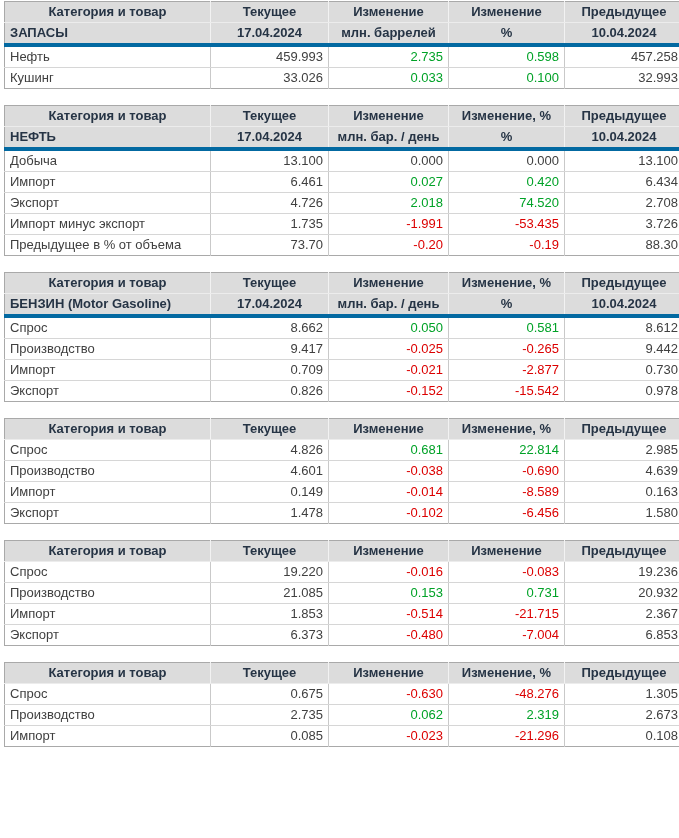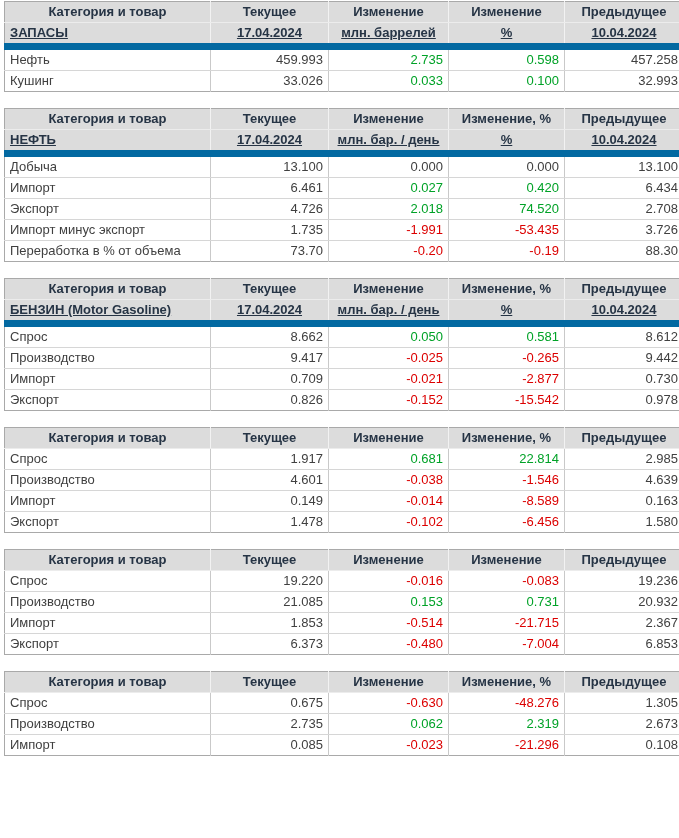--- a/index.html
+++ b/index.html
@@ -37,21 +37,21 @@
   thead th {
     background: #dcdcdc;
     color: #263445;
     font-weight: bold;
     text-align: center;
     border-left: 1px solid #f2f2f2;
     border-bottom: 1px solid #ececec;
   }
   thead th:first-child { border-left: none; }
   thead th.section { text-align: left; }
-  thead tr.subheader-row th { border-bottom: 7px solid #0369a1; text-decoration: underline; }
+  thead tr.subheader-row th { border-bottom: 4px solid #0369a1; }
 
   tbody td {
     color: #404040;
     border-left: 1px solid #c9c9c9;
     border-bottom: 1px solid #d6d6d6;
     background: #ffffff;
   }
   tbody td:first-child { border-left: none; }
   tbody tr:last-child td { border-bottom: none; }
   td.label { text-align: left; }
@@ -151,21 +151,21 @@
         <td class="num">2.708</td>
       </tr>
       <tr>
         <td class="label">Импорт минус экспорт</td>
         <td class="num">1.735</td>
         <td class="num neg">-1.991</td>
         <td class="num neg">-53.435</td>
         <td class="num">3.726</td>
       </tr>
       <tr>
-        <td class="label">Переработка в % от объема</td>
+        <td class="label">Предыдущее в % от объема</td>
         <td class="num">73.70</td>
         <td class="num neg">-0.20</td>
         <td class="num neg">-0.19</td>
         <td class="num">88.30</td>
       </tr>
     </tbody>
 </table>
 
 <table class="data-table">
   <colgroup>
@@ -236,30 +236,30 @@
       <th>Категория и товар</th>
       <th>Текущее</th>
       <th>Изменение</th>
       <th>Изменение, %</th>
       <th>Предыдущее</th>
     </tr>
   </thead>
   <tbody>
       <tr>
         <td class="label">Спрос</td>
-        <td class="num">1.917</td>
+        <td class="num">4.826</td>
         <td class="num pos">0.681</td>
         <td class="num pos">22.814</td>
         <td class="num">2.985</td>
       </tr>
       <tr>
         <td class="label">Производство</td>
         <td class="num">4.601</td>
         <td class="num neg">-0.038</td>
-        <td class="num neg">-1.546</td>
+        <td class="num neg">-0.690</td>
         <td class="num">4.639</td>
       </tr>
       <tr>
         <td class="label">Импорт</td>
         <td class="num">0.149</td>
         <td class="num neg">-0.014</td>
         <td class="num neg">-8.589</td>
         <td class="num">0.163</td>
       </tr>
       <tr>

